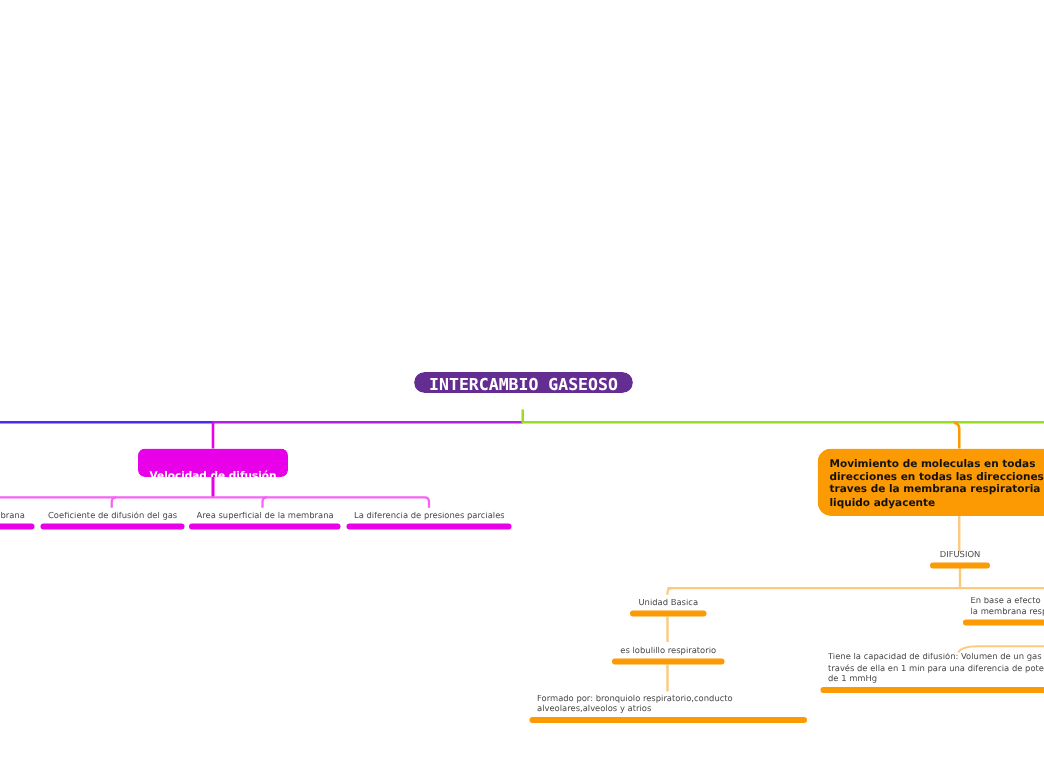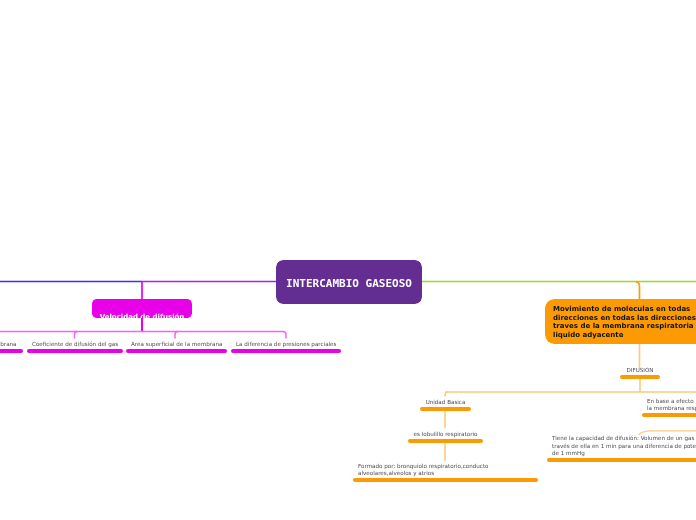--- a/index.html
+++ b/index.html
@@ -44,21 +44,21 @@
       <path d="M 639.5 344 L 639.5 368" stroke="#FDC97F" stroke-width="1.6" fill="none"></path>
       <path d="M 640 377 L 640 392" stroke="#FDC97F" stroke-width="1.6" fill="none"></path>
       <path d="M 448 392 Q 445 392 445 395 L 445 396.5" stroke="#FDC97F" stroke-width="1.5" fill="none"></path>
       <path d="M 445 392 L 700 392" stroke="#FDC97F" stroke-width="1.5" fill="none"></path>
       <path d="M 445 411 L 445 428" stroke="#FDC97F" stroke-width="1.6" fill="none"></path>
       <path d="M 445 443 L 445 461" stroke="#FDC97F" stroke-width="1.6" fill="none"></path>
       <path d="M 700 430.8 L 652 430.8 Q 641 430.8 638.8 435" stroke="#FDC97F" stroke-width="1.3" fill="none"></path>
     </g>
   </svg>
 
-  <div class="node pill central" style="left:276px;top:260px;width:146px;height:44px;">INTERCAMBIO GASEOSO</div>
+  <div class="node pill central" style="left:276px;top:248px;width:146px;height:14px;">INTERCAMBIO GASEOSO</div>
 
   <div class="node pill velocidad" style="left:92px;top:299px;width:100px;height:19px;">Velocidad de difusión</div>
 
   <div class="ul-node" style="left:-61px;top:336px;width:84px;height:17px;">
     <div class="lbl">El grosor de la membrana</div>
     <div class="bar m-bar"></div>
   </div>
   <div class="ul-node" style="left:27px;top:336px;width:96px;height:17px;">
     <div class="lbl">Coeficiente de difusión del gas</div>
     <div class="bar m-bar"></div>

